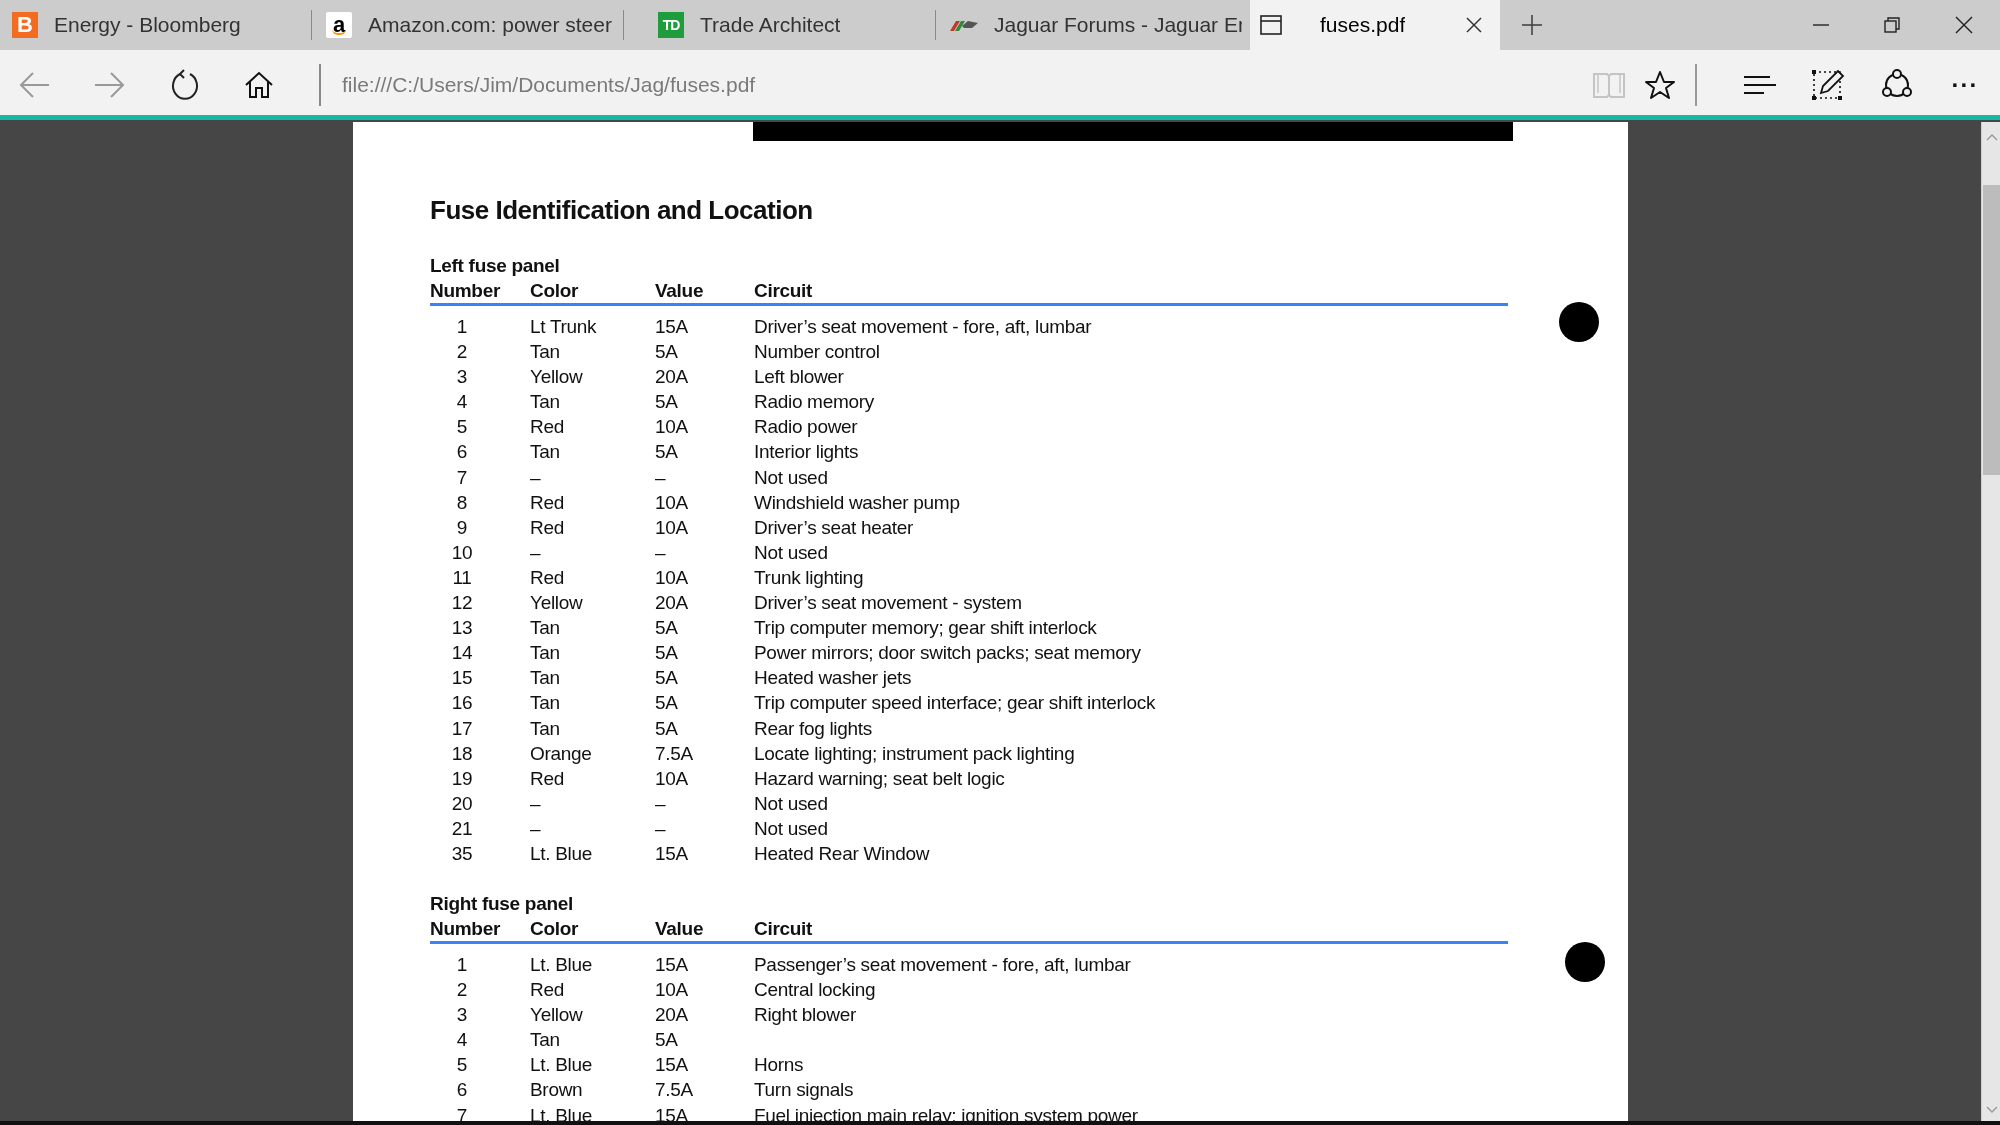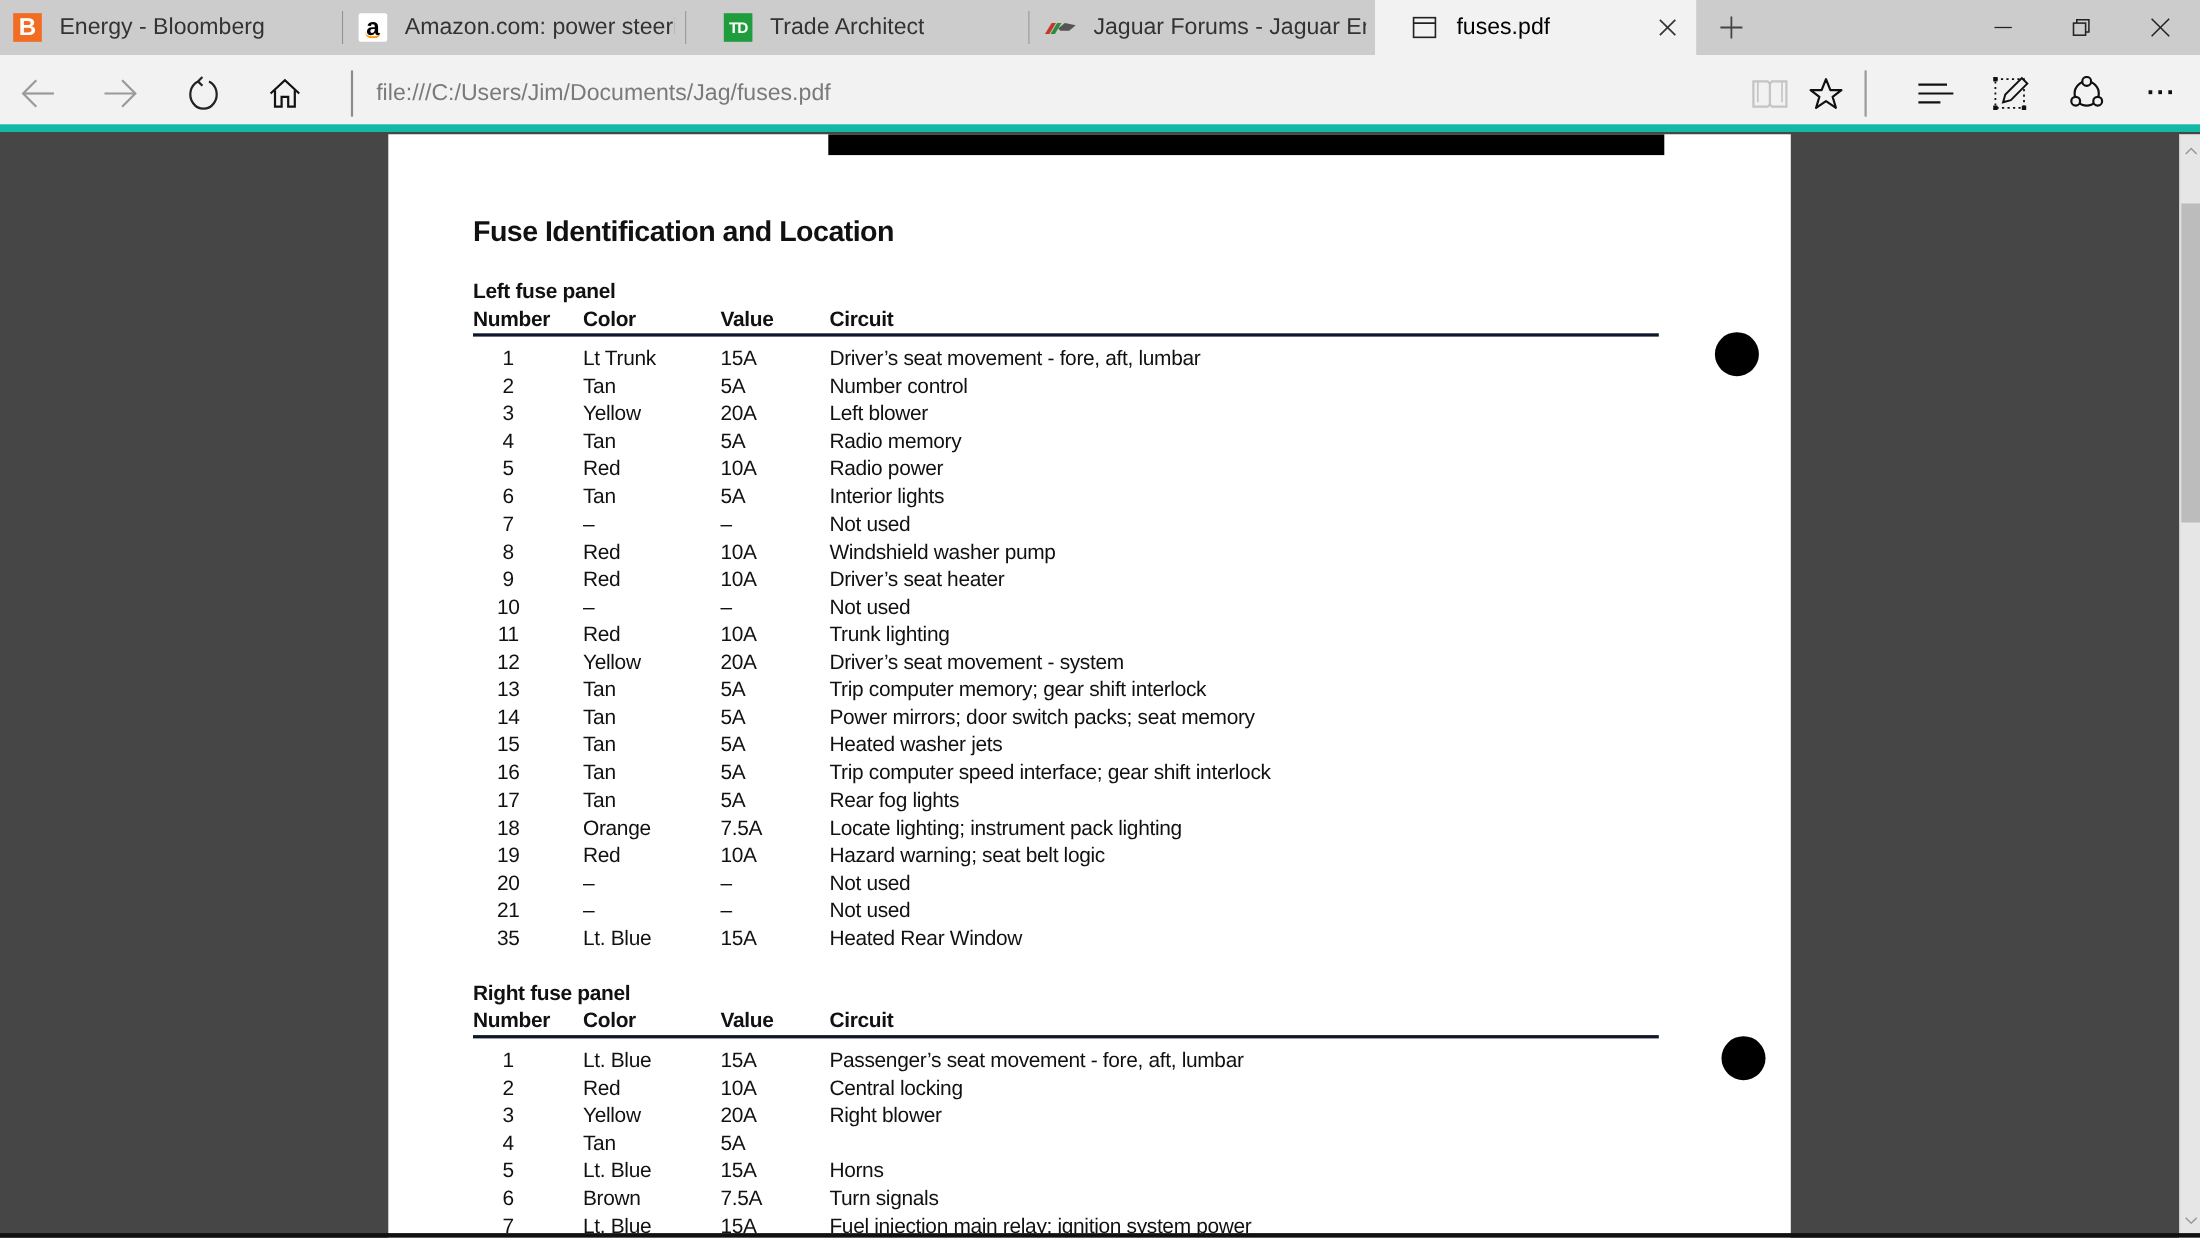--- a/index.html
+++ b/index.html
@@ -15,36 +15,36 @@
   .icon-bloomberg { background: #f26c21; color: #fff; font-size: 22px; font-family: "Liberation Sans", sans-serif; }
   .icon-amazon { background: #fff; color: #000; font-size: 22px; border-radius: 2px; position: relative; }
   .icon-amazon::after { content: ""; position: absolute; bottom: 3px; left: 6px; width: 14px; height: 4px; border-bottom: 2px solid #f90; border-radius: 0 0 8px 8px; }
   .icon-td { background: #1f9c3c; color: #fff; font-size: 14px; letter-spacing: -1px; margin-left: 20px; }
   .icon-jag { width: 28px !important; }
   .close-tab { position: absolute; right: 10px; top: 9px; width: 32px; height: 32px; display: flex; align-items: center; justify-content: center; font-size: 24px; color: #333; }
   .newtab { width: 64px; height: 50px; display: flex; align-items: center; justify-content: center; font-size: 34px; color: #444; font-weight: 200; }
   .winctl { position: absolute; top: 0; height: 50px; width: 72px; display: flex; align-items: center; justify-content: center; color: #222; font-size: 22px; }
 
   
-  .navbar { position: absolute; top: 50px; left: 0; width: 2000px; height: 70px; background: #f2f2f2; border-bottom: 7px solid #14b8a6; }
+  .navbar { position: absolute; top: 50px; left: 0; width: 2000px; height: 70px; background: #f2f2f2; border-bottom: 5px solid #14b8a6; }
   .navbtn { position: absolute; top: 10px; width: 50px; height: 50px; display: flex; align-items: center; justify-content: center; }
   .addr-sep { position: absolute; left: 319px; top: 14px; width: 2px; height: 42px; background: #8a8a8a; }
   .addr { position: absolute; left: 342px; top: 18px; width: 1200px; height: 34px; font-size: 21px; color: #7a7a7a; line-height: 34px; background: transparent; border: none; font-family: "Liberation Sans", sans-serif; outline: none; }
   .tool-sep { position: absolute; left: 1695px; top: 14px; width: 2px; height: 42px; background: #9a9a9a; }
 
   
   .viewer { position: absolute; top: 122px; left: 0; width: 1981px; height: 1003px; background: #464646; overflow: hidden; }
   .page { position: absolute; left: 353px; top: -10px; width: 1275px; height: 1100px; background: #fff; }
   .black-bar { position: absolute; left: 400px; top: 10px; width: 760px; height: 19px; background: #000; }
   .hole { position: absolute; width: 40px; height: 40px; border-radius: 50%; background: #000; }
 
   .doc { position: absolute; left: 77px; top: 0; width: 1090px; color: #111; }
   .doc-title { position: absolute; top: 83px; left: 0; font-size: 26px; font-weight: bold; letter-spacing: -0.5px; }
   .panel-title { position: absolute; left: 0; font-size: 19px; font-weight: bold; letter-spacing: -0.3px; }
-  .thead { position: absolute; left: 0; width: 1078px; height: 28px; border-bottom: 3px solid #0f172a; font-size: 19px; font-weight: bold; letter-spacing: -0.3px; }
+  .thead { position: absolute; left: 0; width: 1078px; height: 28px; border-bottom: 3px solid #3b82f6; font-size: 19px; font-weight: bold; letter-spacing: -0.3px; }
   .thead span { position: absolute; top: 2px; }
   .tbody { position: absolute; left: 0; width: 1078px; }
   .row { position: relative; height: 25.1px; font-size: 19px; letter-spacing: -0.3px; }
   .row span { position: absolute; top: 1px; white-space: nowrap; }
   .c-num { width: 48px; text-align: center; left: 8px; }
   .c-color { left: 100px; }
   .c-value { left: 225px; }
   .c-circuit { left: 324px; }
   .thead .c-num { left: 0; text-align: left; }
 
@@ -78,21 +78,21 @@
   <div class="tab" style="width:314px; padding-left:14px;">
     <span class="tab-icon icon-jag">
       <svg width="28" height="14" viewBox="0 0 28 14">
         <polygon points="0,13 6,3 10,3 4,13" fill="#c0392b"></polygon>
         <polygon points="5,13 11,3 15,3 9,13" fill="#2e8b3c"></polygon>
         <polygon points="12,8 18,3 28,5 22,10 14,10" fill="#555"></polygon>
       </svg>
     </span>
     <span class="tab-label" style="width:248px;">Jaguar Forums - Jaguar Entl</span>
   </div>
-  <div class="tab active" style="width:292px; padding-left:32px;">
+  <div class="tab active" style="width:250px; padding-left:8px;gap:20px;">
     <span class="tab-icon">
       <svg width="22" height="20" viewBox="0 0 22 20">
           <rect x="1" y="1" width="20" height="18" fill="none" stroke="#222" stroke-width="1.6"></rect>
           <line x1="1" y1="6" x2="21" y2="6" stroke="#222" stroke-width="1.6"></line>
         </svg>
     </span>
     <span class="tab-label">fuses.pdf</span>
     <span class="close-tab">
       <svg width="18" height="18" viewBox="0 0 18 18">
           <line x1="2" y1="2" x2="16" y2="16" stroke="#333" stroke-width="1.5"></line>

